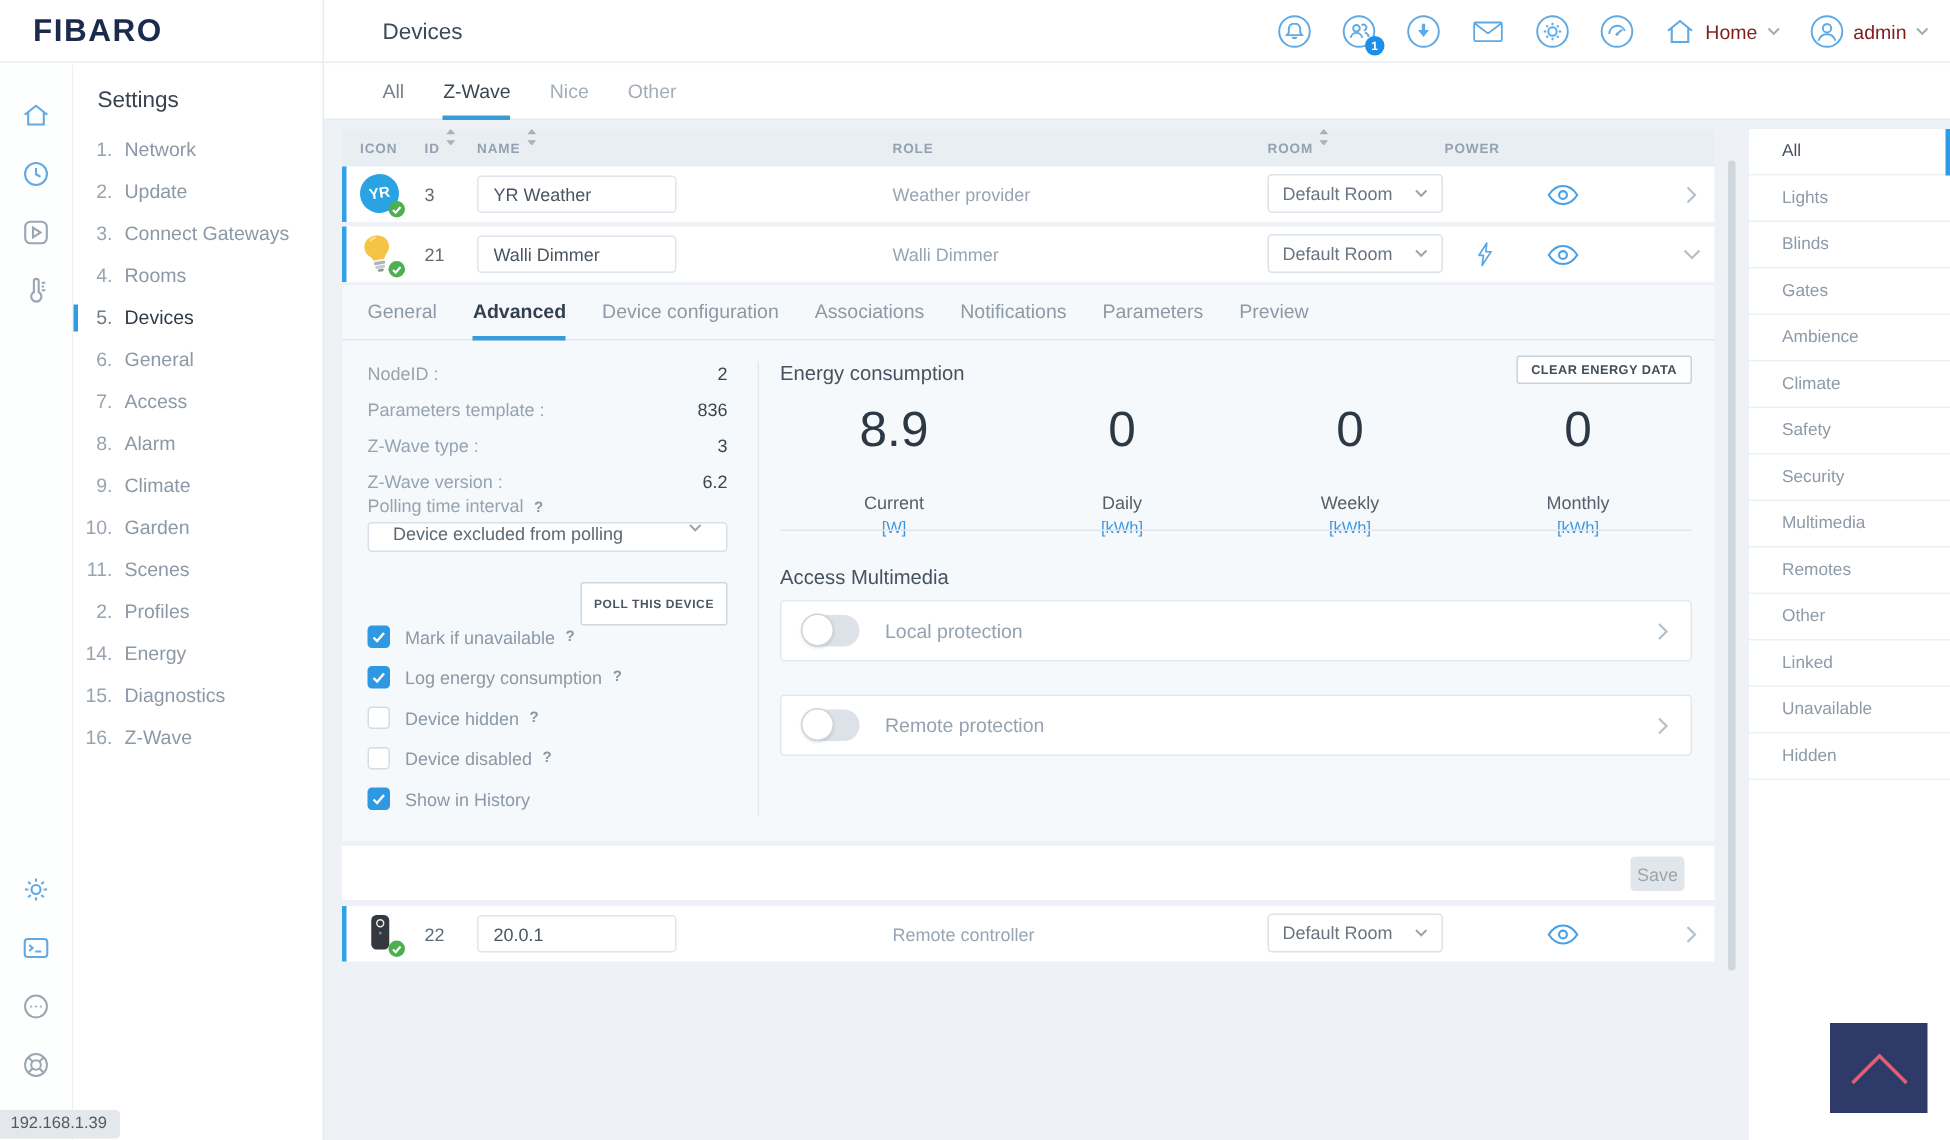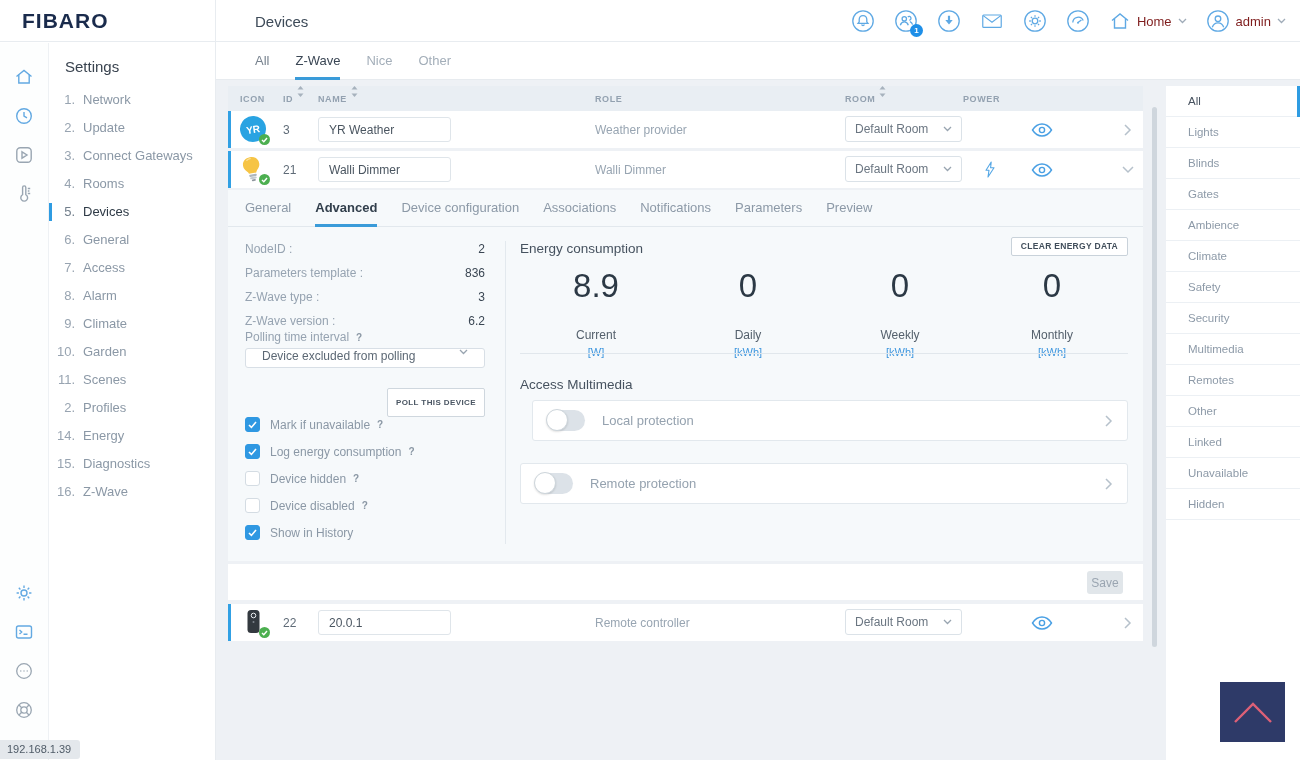--- a/index.html
+++ b/index.html
@@ -126,21 +126,21 @@
                letter-spacing:.3px; color:#414e5b; line-height:17px; cursor:pointer; }
   .stats { position:absolute; left:0; top:40px; width:608px; display:flex; }
   .stat { flex:1; text-align:center; }
   .stat-value { font-size:33px; color:#2c3945; }
   .stat-label { font-size:12px; color:#54606c; margin-top:23px; }
   .stat-unit { font-size:11px; color:#3e96de; margin-top:4px; cursor:pointer; }
   .energy-hr { position:absolute; left:0; right:0; top:126px; border-top:1px solid #e1e7ec; }
   .access-title { position:absolute; left:0; top:150px; font-size:13.5px; color:#46525f; }
   .access-row { position:absolute; left:0; right:0; height:41px; background:#fff; border:1px solid #e2e8ed;
                 border-radius:3px; display:flex; align-items:center; padding:0 14px; }
-  .access-row.r1 { top:173px;margin-left:12px; } .access-row.r2 { top:236px; }
+  .access-row.r1 { top:173px; } .access-row.r2 { top:236px; }
   .toggle { position:relative; width:38px; height:21px; border-radius:11px; background:#dce2e8; cursor:pointer; }
   .knob { position:absolute; left:-1px; top:-1px; width:22px; height:22px; border-radius:50%; background:#fff;
           border:1px solid #cdd5db; box-shadow:0 1px 2px rgba(0,0,0,.12); }
   .access-label { font-size:13px; color:#95a2af; margin-left:17px; }
   .access-chev { margin-left:auto; cursor:pointer; display:flex; }
 
   
   .saverow { position:absolute; left:228px; top:564px; width:915px; height:36px; background:#fff; z-index:7; }
   .save-btn { position:absolute; right:20px; top:7px; width:36px; height:23px; background:#e1e6ea; border:none;
               border-radius:3px; font-size:12px; color:#9aa5b1; cursor:pointer; font-family:"Liberation Sans",sans-serif; }

